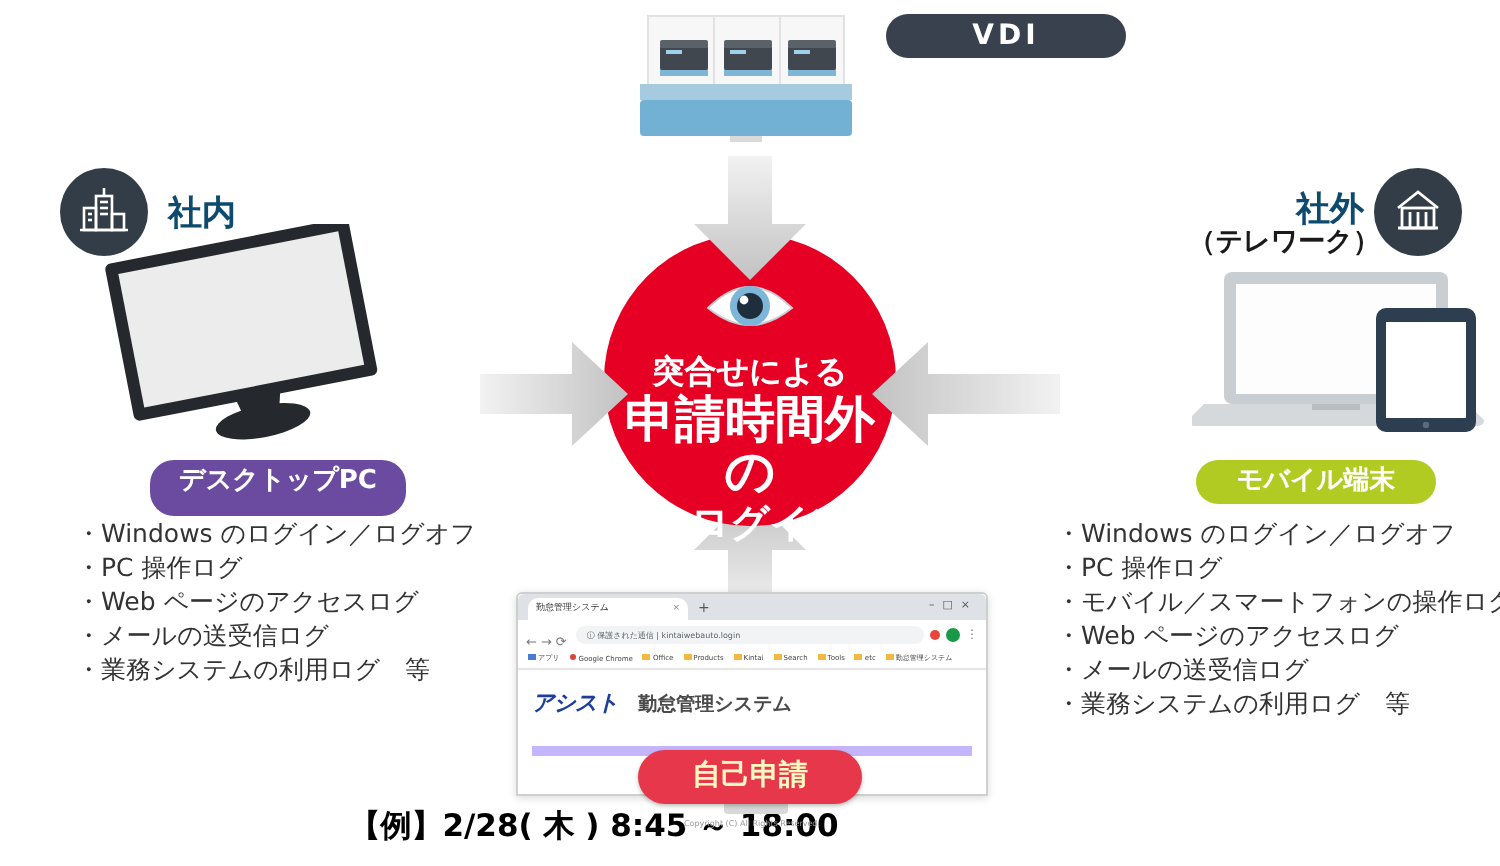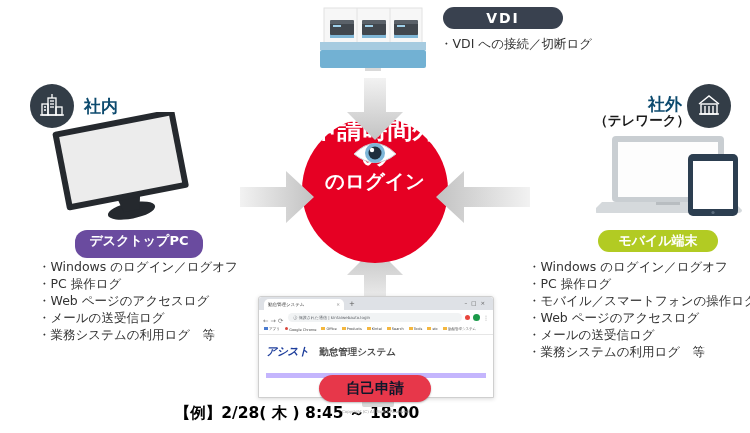--- a/index.html
+++ b/index.html
@@ -70,21 +70,21 @@
   .bm { font-size:3.5px; color:#444; white-space:nowrap; }
   .bm::before { content:""; display:inline-block; width:4px; height:3px; background:#f4b73f; margin-right:1px; }
   .bm:nth-child(1)::before { background:#4a7bd0; }
   .bm:nth-child(2)::before { background:#d9453a; border-radius:50%; width:3.5px; height:3.5px; }
   .bcontent { position:relative; height:62px; background:#fff; }
   .site-header { position:absolute; left:7px; top:5px; white-space:nowrap; border-bottom:5px solid #c4b5fd; padding-bottom:14px; width:220px; }
   .site-logo { font-size:11px; font-weight:bold; font-style:italic; color:#1e3e9c; letter-spacing:-0.5px; }
   .site-title { font-size:9.5px; color:#4a4a4a; font-weight:bold; margin-left:5px; }
   .ghost-btn { position:absolute; left:103px; top:63px; width:32px; height:9px; background:#d9d9d9; border-radius:2px; }
   .apply-btn { position:absolute; left:60px; top:40px; width:112px; height:27px; background:#e7374a; border-radius:14px;
-               color:#0f172a; font-weight:bold; font-size:14.5px; text-align:center; line-height:27px;
+               color:#fef9c3; font-weight:bold; font-size:14.5px; text-align:center; line-height:27px;
                box-shadow:0 1px 2px rgba(0,0,0,.25); }
   .copyright { position:absolute; left:0; top:74px; width:100%; text-align:center; font-size:4px; color:#999; }
 
   
   .caption { position:absolute; left:0; top:403px; width:594px; text-align:center;
              font-size:15.5px; font-weight:bold; color:#000; }
 </style>
 </head>
 <body>
 
@@ -106,21 +106,20 @@
       <rect x="14" y="14" width="24" height="4" rx="1" fill="#5a6169"></rect>
       <rect x="46" y="14" width="24" height="4" rx="1" fill="#5a6169"></rect>
       <rect x="78" y="14" width="24" height="4" rx="1" fill="#5a6169"></rect>
       <rect x="17" y="19" width="8" height="2" fill="#9fd0ea"></rect>
       <rect x="49" y="19" width="8" height="2" fill="#9fd0ea"></rect>
       <rect x="81" y="19" width="8" height="2" fill="#9fd0ea"></rect>
     </g>
     <rect x="49" y="62" width="16" height="3" fill="#d9d9d9"></rect>
   </svg>
   <div class="pill pill-vdi">VDI</div>
-  <div class="vdi-log">・VDI への接続／切断ログ</div>
 
   <div class="loc-circle" style="left:30px; top:84px;">
     <svg width="26" height="26" viewBox="0 0 26 26">
       <g stroke="#fff" stroke-width="1.3" fill="none">
         <rect x="9" y="5" width="8" height="17"></rect>
         <rect x="3" y="11" width="6" height="11"></rect>
         <rect x="17" y="14" width="6" height="8"></rect>
         <line x1="13" y1="1" x2="13" y2="5"></line>
         <line x1="11" y1="8" x2="15" y2="8"></line>
         <line x1="11" y1="11" x2="15" y2="11"></line>
@@ -192,20 +191,21 @@
   <div class="arrow arrow-bottom"></div>
 
   <div class="big-circle">
     <svg class="eye" width="46" height="30" viewBox="0 0 46 30">
       <path d="M2 15 Q23 -6 44 15 Q23 32 2 15 Z" fill="#fff"></path>
       <path d="M2 15 Q23 -6 44 15 Q23 32 2 15 Z" fill="none" stroke="#c9ccd1" stroke-width="1"></path>
       <circle cx="23" cy="14" r="10" fill="#7db6d8"></circle>
       <circle cx="23" cy="14" r="6.5" fill="#1f2e3d"></circle>
       <circle cx="20" cy="11" r="2.2" fill="#fff"></circle>
     </svg>
+    <div class="bc-l1">突合せによる</div>
     <div class="bc-l2">申請時間外の</div>
     <div class="bc-l3">のログイン</div>
   </div>
 
   <div class="browser">
     <div class="tabbar">
       <div class="tab">
         <span class="tab-close">×</span>
         <span>勤怠管理システム</span>
       </div>

